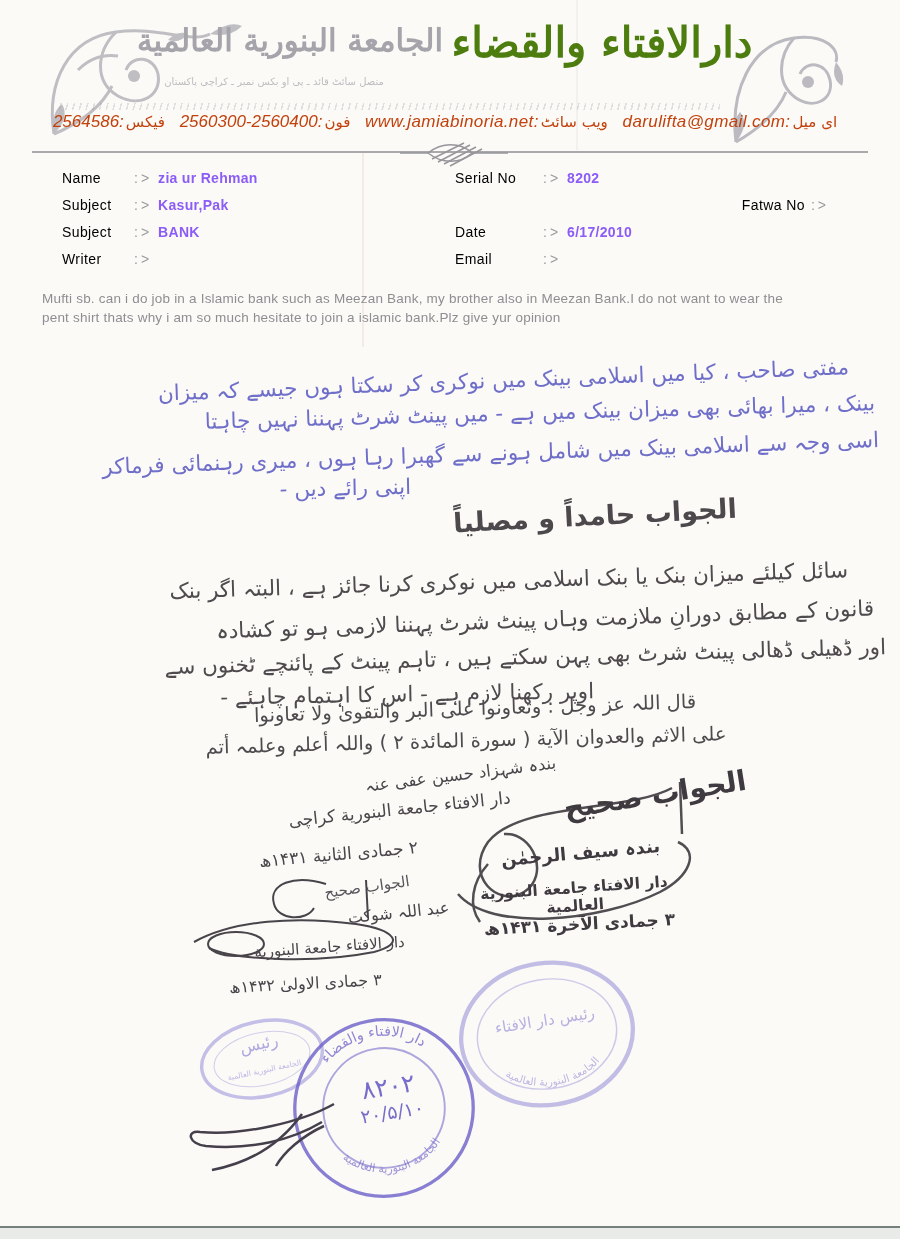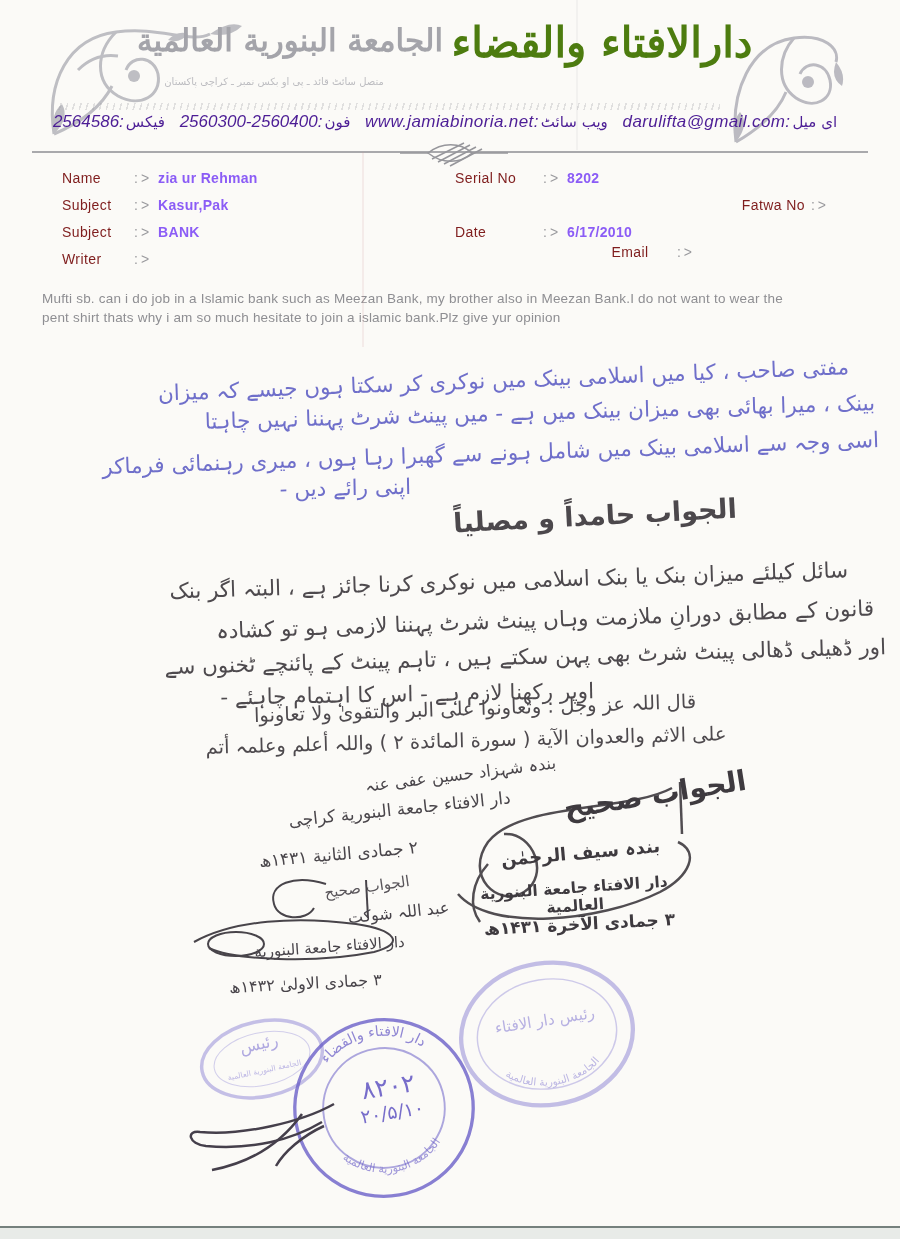--- a/index.html
+++ b/index.html
@@ -16,28 +16,28 @@
     font-family:"DejaVu Serif",serif;font-size:31px;font-weight:bold;color:#a4a4aa;
     letter-spacing:1px;direction:rtl;}
   .org-sub{left:116px;top:76px;width:316px;text-align:center;
     font-size:10px;color:#bdbdc1;direction:rtl;font-family:"DejaVu Sans",sans-serif;}
   .dept-title{left:444px;top:18px;width:316px;text-align:center;
     font-family:"DejaVu Serif",serif;font-size:42px;font-weight:bold;color:#4d7c0f;
     letter-spacing:4px;direction:rtl;}
   .squiggle{left:55px;top:103px;width:665px;height:7px;opacity:.28;
     background:repeating-linear-gradient(105deg,transparent 0 5px,#9a9aa0 5px 6.5px);}
   .contact{left:0;top:112px;width:900px;text-align:center;font-style:italic;
-    font-size:17px;color:#4c1d95;letter-spacing:.4px;}
+    font-size:17px;color:#c2410c;letter-spacing:.4px;}
   .contact span{unicode-bidi:isolate;}
   .contact .ur{font-style:normal;font-family:"DejaVu Sans",sans-serif;font-size:15px;margin:0 10px 0 2px;}
   .rule{left:32px;top:151px;width:836px;height:2px;background:#8e8e93;opacity:.75;}
   .rule-flourish{left:398px;top:139px;}
   
   .frow{position:absolute;height:20px;font-size:14px;}
-  .flabel{color:#7f1d1d;letter-spacing:.4px;}
+  .flabel{color:#000000;letter-spacing:.4px;}
   .fsep{color:#9a9a9e;letter-spacing:3px;margin:0 6px;}
   .fvalue{color:#8b5cf6;font-weight:bold;letter-spacing:.3px;}
   .fl{left:62px;width:380px;}
   .fr{left:455px;width:380px;}
   .fl .flabel,.fr .flabel{display:inline-block;}
   .fl .flabel{width:66px;}
   .fr .flabel{width:82px;}
   
   .q-en{left:42px;top:290px;width:758px;font-size:13.5px;line-height:1.4;
     color:#8e8e92;letter-spacing:.2px;}
@@ -159,21 +159,21 @@
 
   <div class="frow fr" style="top:170px;">
     <span class="flabel">Serial No</span><span class="fsep">:&gt;</span><span class="fvalue">8202</span>
   </div>
   <div class="frow fr" style="top:197px;text-align:right;">
     <span class="flabel">Fatwa No</span><span class="fsep">:&gt;</span><span class="fvalue"></span>
   </div>
   <div class="frow fr" style="top:224px;">
     <span class="flabel">Date</span><span class="fsep">:&gt;</span><span class="fvalue">6/17/2010</span>
   </div>
-  <div class="frow fr" style="top:244px;text-align:center;">
+  <div class="frow fr" style="top:251px;">
     <span class="flabel">Email</span><span class="fsep">:&gt;</span><span class="fvalue"></span>
   </div>
 
   <div class="abs q-en">Mufti sb. can i do job in a Islamic bank such as Meezan Bank, my brother also in Meezan Bank.I do not want to wear the pent shirt thats why i am so much hesitate to join a islamic bank.Plz give yur opinion</div>
 
   <div class="abs q-ur urdu">
     <div class="hl">مفتی صاحب ، کیا میں اسلامی بینک میں نوکری کر سکتا ہوں جیسے کہ میزان</div>
     <div class="hl">بینک ، میرا بھائی بھی میزان بینک میں ہے - میں پینٹ شرٹ پہننا نہیں چاہتا</div>
     <div class="hl">اسی وجہ سے اسلامی بینک میں شامل ہونے سے گھبرا رہا ہوں ، میری رہنمائی فرماکر</div>
     <div class="hl">اپنی رائے دیں -</div>

